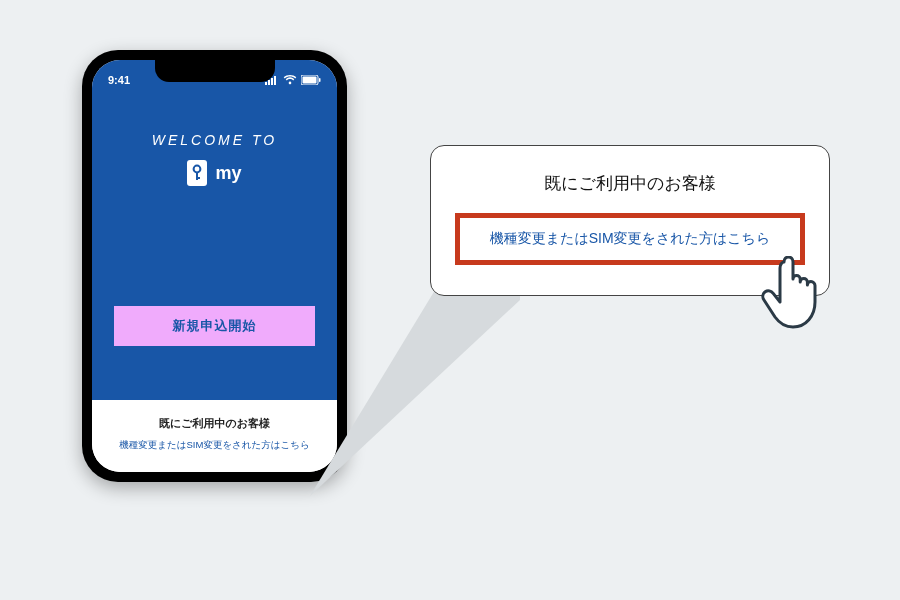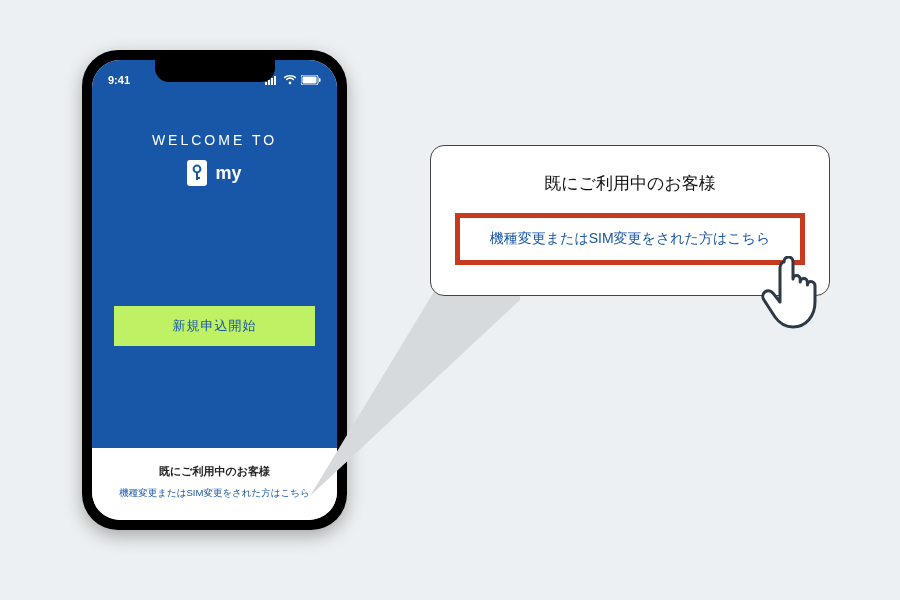--- a/index.html
+++ b/index.html
@@ -10,21 +10,21 @@
     position: relative;
     overflow: hidden;
   }
 
   
   .phone {
     position: absolute;
     left: 82px;
     top: 50px;
     width: 265px;
-    height: 480px;
+    height: 432px;
     background: #000;
     border-radius: 36px;
     padding: 10px;
     box-shadow: 0 6px 18px rgba(0,0,0,.3);
   }
   .phone-screen {
     width: 100%;
     height: 100%;
     border-radius: 28px;
     overflow: hidden;
@@ -68,20 +68,21 @@
     display: flex;
     flex-direction: column;
     align-items: center;
     padding: 38px 22px 0 22px;
   }
   .welcome {
     font-size: 14px;
     letter-spacing: 3px;
     font-weight: 300;
     margin-bottom: 12px;
+    font-style: italic;
   }
   .logo-row {
     display: flex;
     align-items: center;
     gap: 8px;
     margin-bottom: 120px;
   }
   .logo-badge {
     width: 20px;
     height: 26px;
@@ -95,26 +96,26 @@
   .logo-text {
     font-size: 20px;
     font-weight: 600;
     display: flex;
     align-items: baseline;
     gap: 2px;
   }
   .logo-text .my { font-size: 18px; font-weight: 700; }
   .start-btn {
     width: 100%;
-    background: #bef264;
+    background: #f0abfc;
     color: #1856a7;
     border: none;
     padding: 11px 16px;
     font-size: 13px;
-    font-weight: 400;
+    font-weight: 700;
     letter-spacing: 1px;
     cursor: pointer;
   }
 
   .bottom-area {
     background: #fff;
     padding: 16px 12px 20px 12px;
     text-align: center;
   }
   .existing-title-sm {

